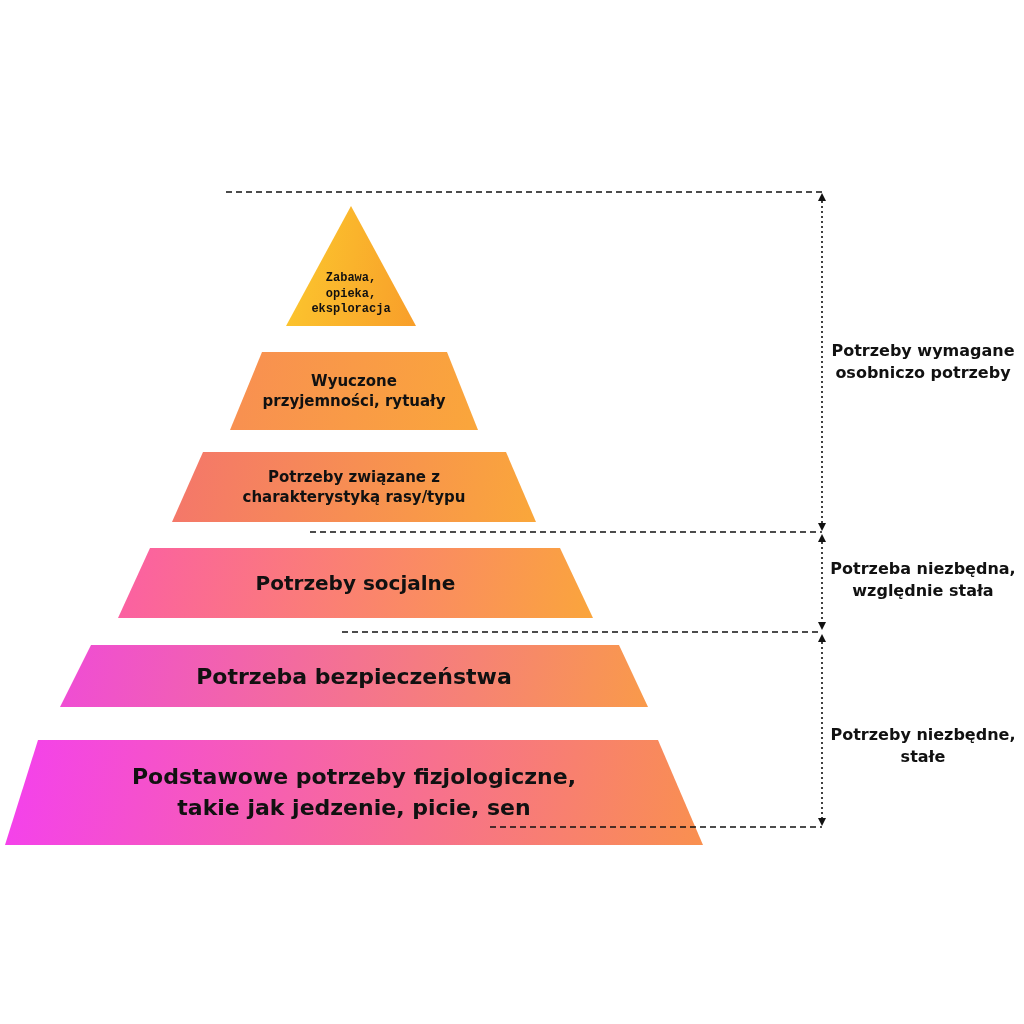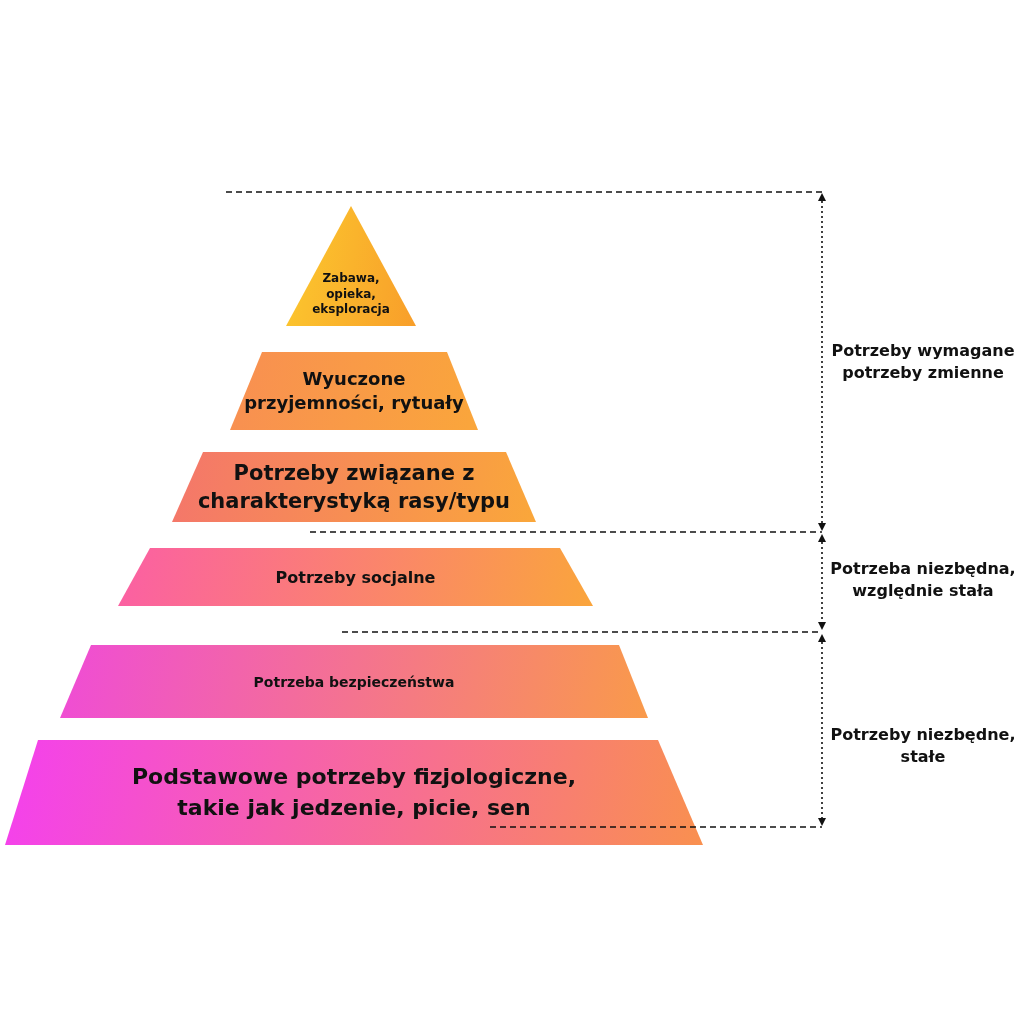--- a/index.html
+++ b/index.html
@@ -21,42 +21,42 @@
     font-weight: 700;
     color: #111111;
     white-space: pre-line;
   }
   .level .lbl { white-space: pre-line; }
   
   .lv0 {
     left: 286px; top: 206px; width: 130px; height: 120px;
     clip-path: polygon(50% 0, 100% 100%, 0 100%);
     font-size: 12px; line-height: 1.3;
-    align-items: flex-end; padding-bottom: 0;
+    align-items: flex-end; padding-bottom: 0; font-family: Liberation Mono, monospace;
   }
   .lv0 .lbl { padding-bottom: 8px; }
   .lv1 {
     left: 230px; top: 352px; width: 248px; height: 78px;
     clip-path: polygon(32px 0, 217px 0, 100% 100%, 0 100%);
-    font-size: 18px; line-height: 1.35;
+    font-size: 15px; line-height: 1.35;
   }
   .lv2 {
     left: 172px; top: 452px; width: 364px; height: 70px;
     clip-path: polygon(31px 0, 334px 0, 100% 100%, 0 100%);
-    font-size: 21px; line-height: 1.35;
+    font-size: 15px; line-height: 1.35;
   }
   .lv3 {
-    left: 118px; top: 548px; width: 475px; height: 58px;
+    left: 118px; top: 548px; width: 475px; height: 70px;
     clip-path: polygon(32px 0, 442px 0, 100% 100%, 0 100%);
-    font-size: 16px;
+    font-size: 20px;
   }
   .lv4 {
-    left: 60px; top: 645px; width: 588px; height: 73px;
+    left: 60px; top: 645px; width: 588px; height: 62px;
     clip-path: polygon(31px 0, 559px 0, 100% 100%, 0 100%);
-    font-size: 14px;
+    font-size: 22px;
   }
   .lv5 {
     left: 5px; top: 740px; width: 698px; height: 105px;
     clip-path: polygon(33px 0, 653px 0, 100% 100%, 0 100%);
     font-size: 22px; line-height: 1.4;
   }
   .annotation {
     position: absolute;
     width: 196px;
     text-align: center;
@@ -118,19 +118,19 @@
       <polygon points="822,193 818,201 826,201"></polygon>
       <polygon points="822,531 818,523 826,523"></polygon>
       <polygon points="822,534 818,542 826,542"></polygon>
       <polygon points="822,630 818,622 826,622"></polygon>
       <polygon points="822,634 818,642 826,642"></polygon>
       <polygon points="822,826 818,818 826,818"></polygon>
     </g>
   </svg>
 
   <div class="annotation ann0">Potrzeby wymagane
-potrzeby zmienne</div>
+osobniczo potrzeby</div>
   <div class="annotation ann1">Potrzeba niezbędna,
 względnie stała</div>
   <div class="annotation ann2">Potrzeby niezbędne,
 stałe</div>
 
 </div>
 
 </body></html>

